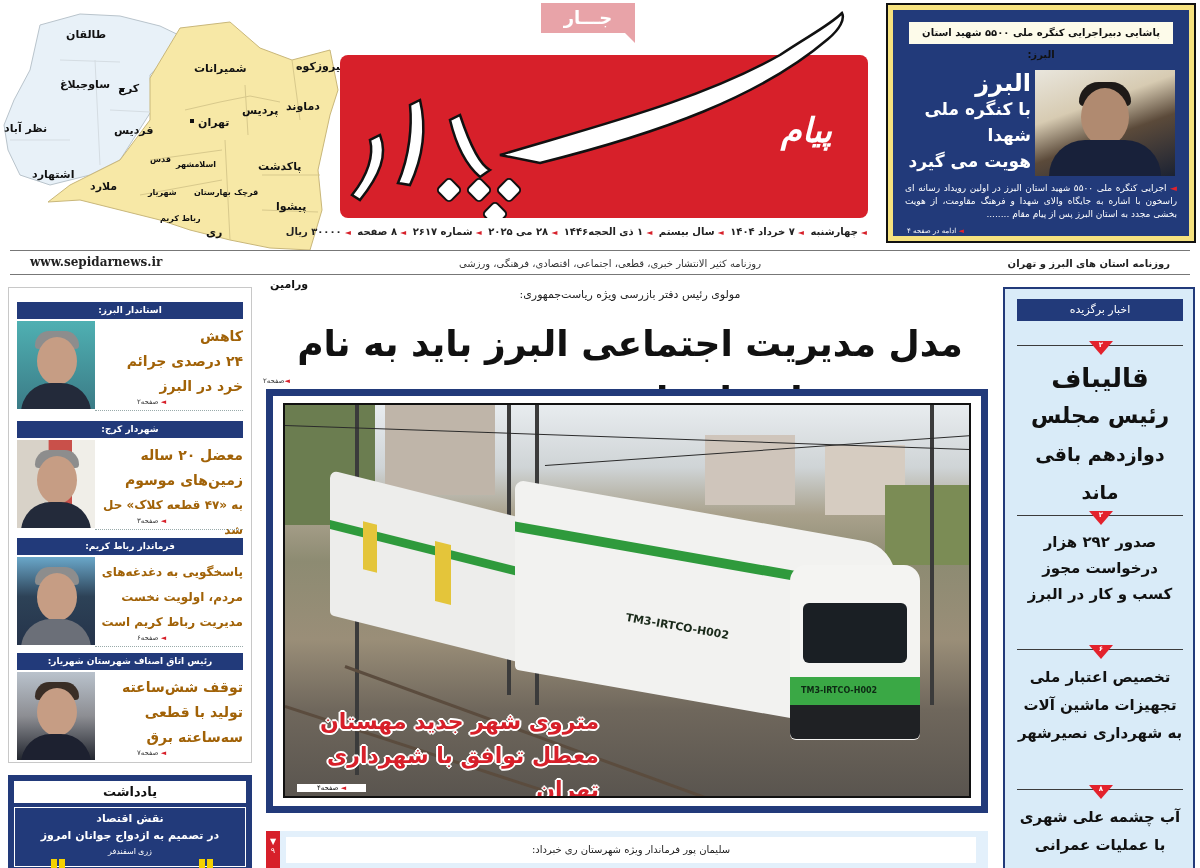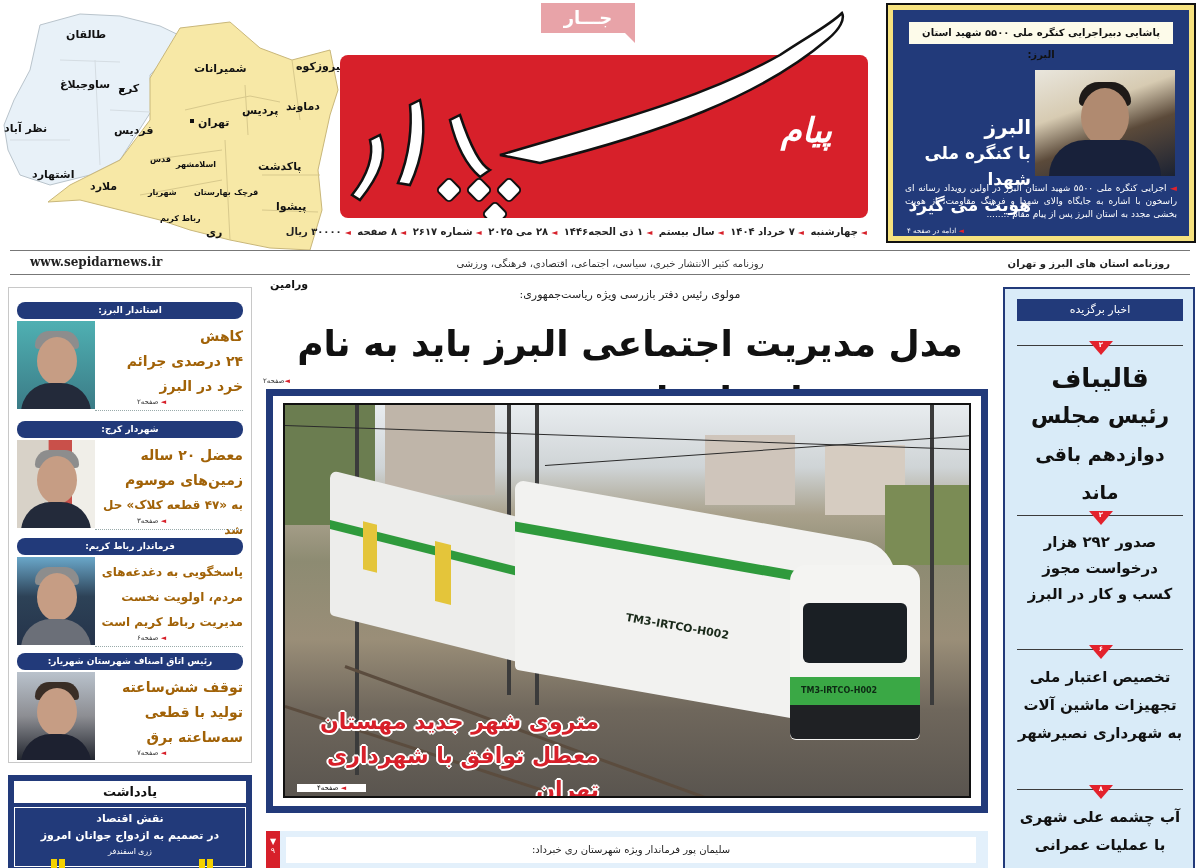--- a/index.html
+++ b/index.html
@@ -37,21 +37,21 @@
   #teaser-photo .body { position: absolute; left: 14px; top: 70px; width: 112px; height: 36px; border-radius: 40px 40px 0 0; background: #18213a; }
   #teaser-headline { position: absolute; left: 6px; top: 60px; width: 132px; text-align: right; direction: rtl; color: #fff; font-weight: bold; font-size: 17px; line-height: 26px; }
   #teaser-body { position: absolute; left: 12px; top: 172px; width: 272px; direction: rtl; text-align: justify; color: #fff; font-size: 9px; line-height: 13px; }
   #teaser-body .tri { color: #e3222c; }
   #teaser-more { position: absolute; left: 14px; top: 217px; direction: rtl; color: #fff; font-size: 7px; }
   #teaser-more .tri { color: #e3222c; }
 
   
   #left-col { position: absolute; left: 8px; top: 287px; width: 244px; height: 476px; border: 1px solid #c8c8c8; background: #fff; }
   .left-box { position: absolute; left: 8px; width: 226px; }
-  .left-box .lb-head { height: 17px; background: #223a7a; color: #fff; font-size: 9px; font-weight: bold; text-align: center; direction: rtl; line-height: 17px; border-radius: 8px; }
+  .left-box .lb-head { height: 17px; background: #223a7a; color: #fff; font-size: 9px; font-weight: bold; text-align: center; direction: rtl; line-height: 17px; }
   .left-box .lb-photo { position: absolute; left: 0; top: 19px; width: 78px; height: 88px; overflow: hidden; }
   .left-box .lb-photo .bg { position: absolute; inset: 0; }
   .left-box .lb-photo .face { position: absolute; left: 20px; top: 16px; width: 40px; height: 48px; border-radius: 50%; background: #c69d84; }
   .left-box .lb-photo .hair { position: absolute; left: 18px; top: 10px; width: 44px; height: 18px; border-radius: 22px 22px 6px 6px; background: #8d8d8d; }
   .left-box .lb-photo .suit { position: absolute; left: 4px; top: 62px; width: 70px; height: 30px; border-radius: 30px 30px 0 0; background: #232a3a; }
   .left-box .lb-text { position: absolute; left: 80px; top: 22px; width: 146px; direction: rtl; text-align: right; font-size: 14px; font-weight: bold; line-height: 25px; color: #a16207; }
   .left-box .lb-page { position: absolute; left: 120px; top: 96px; direction: rtl; font-size: 7px; color: #333; }
   .left-box .lb-page .tri { color: #d7202a; }
   .left-box .lb-dots { position: absolute; left: 78px; top: 108px; width: 148px; border-top: 1px dotted #9aa; }
 
@@ -186,33 +186,33 @@
   <span class="sep">◄</span><span>۱ ذی الحجه۱۴۴۶</span>
   <span class="sep">◄</span><span>۲۸ می ۲۰۲۵</span>
   <span class="sep">◄</span><span>شماره ۲۶۱۷</span>
   <span class="sep">◄</span><span>۸ صفحه</span>
   <span class="sep">◄</span><span>۳۰۰۰۰ ریال</span>
 </div>
 
 <div class="rule" style="left:10px;top:250px;width:1180px;"></div>
 <div class="rule" style="left:10px;top:274px;width:1180px;"></div>
 <div id="site-url">www.sepidarnews.ir</div>
-<div id="tagline">روزنامه کثیر الانتشار خبری، سیاسی، اجتماعی، اقتصادی، فرهنگی، ورزشی</div>
+<div id="tagline">روزنامه کثیر الانتشار خبری، قطعی، اجتماعی، اقتصادی، فرهنگی، ورزشی</div>
 <div id="tagline-right">روزنامه استان های البرز و تهران</div>
 
 <div id="teaser">
   <div id="teaser-inner">
     <div id="teaser-kicker">پاشایی دبیراجرایی کنگره ملی ۵۵۰۰ شهید استان البرز:</div>
     <div id="teaser-photo">
       <div class="hair"></div>
       <div class="face"></div>
       <div class="body"></div>
     </div>
     <div id="teaser-headline">
-      <div style="font-size:20px;margin-top:44px;">البرز</div>
+      <div style="font-size:24px;">البرز</div>
       <div>با کنگره ملی شهدا</div>
       <div>هویت می گیرد</div>
     </div>
     <div id="teaser-body"><span class="tri">◄ </span><span>اجرایی کنگره ملی ۵۵۰۰ شهید استان البرز در اولین رویداد رسانه ای راسخون با اشاره به جایگاه والای شهدا و فرهنگ مقاومت، از هویت بخشی مجدد به استان البرز پس از پیام مقام ........</span></div>
     <div id="teaser-more"><span class="tri">◄ </span><span>ادامه در صفحه ۴</span></div>
   </div>
 </div>
 
 <div id="left-col">
   <div class="left-box" style="top:14px;">

